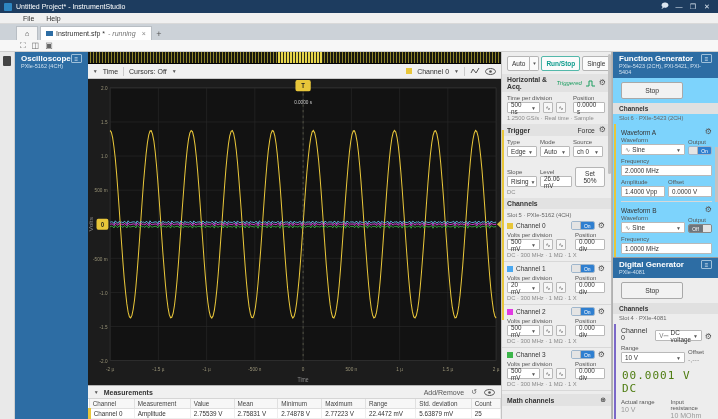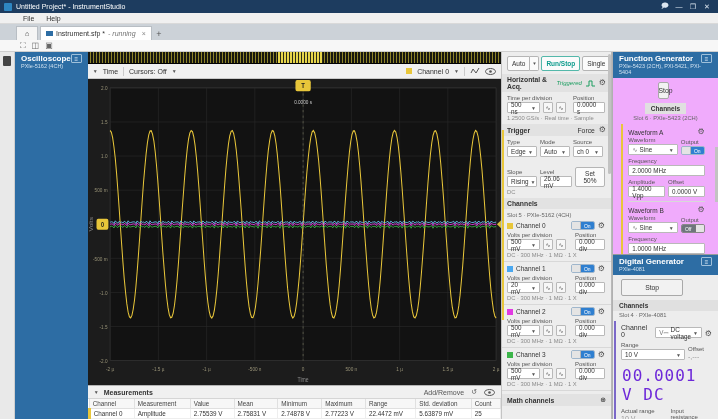--- a/index.html
+++ b/index.html
@@ -105,34 +105,34 @@
   .toggle .knob { width:9px; background:#e4e4e4; border-right:1px solid #b5b5b5; }
   .toggle.on .tg { flex:1; background:#2f7fd0; color:#fff; text-align:center; line-height:8px; }
   .toggle.off { flex-direction:row-reverse; border-color:#888; }
   .toggle.off .knob { border-right:none; border-left:1px solid #777; }
   .toggle.off .tg { flex:1; background:#6e757c; color:#fff; text-align:center; line-height:8px; }
   .gear { color:#555; font-size:8px; line-height:8px; }
   .divider { height:1px; background:#d8d8d8; margin:3px -6px 2px -5px; }
 
   
   .rightcol { width:106px; display:flex; flex-direction:column; border-left:1px solid #b0b0b0; }
-  .fgen { height:213px; background:#f0abfc; display:flex; flex-direction:column; position:relative;align-items:center; }
+  .fgen { height:213px; background:#7dd3fc; display:flex; flex-direction:column; position:relative; }
   .dmm { flex:1; background:#ededed; display:flex; flex-direction:column; position:relative;
     border-top:1px solid #9a9a9a; }
   .stop-row { padding:4px 8px; }
   .btn-stop { width:70%; padding:4px 0; text-align:center; background:#f2f2f2; border:1px solid #a9a9a9;
     border-radius:2px; font-size:6.8px; }
   .chan-bar { background:#e0e0e0; padding:2px 6px; font-weight:bold; font-size:6.5px; }
   .panel-pad { padding:1px 6px 0 8px; position:relative; flex:1; overflow:hidden; }
   .v-accent { position:absolute; left:1px; top:0; width:2px; height:100%; }
   .wf-head { display:flex; align-items:center; margin:3px 0 1px 0; }
   .wf-head .wf-name { flex:1; font-size:6.5px; }
   .fgen .sbar2 { position:absolute; right:0; top:95px; width:3px; height:55px; background:#c2c2c2; }
-  .dmm-read { font-family:"DejaVu Sans Mono", monospace; font-size:16px; letter-spacing:1px;
-    color:#6d28d9; margin:6px 0 4px 1px; }
+  .dmm-read { font-family:"DejaVu Sans Mono", monospace; font-size:11px; letter-spacing:1px;
+    color:#4d7c0f; margin:6px 0 4px 1px; }
   .two-col { display:flex; gap:8px; }
   .two-col > div { flex:1; }
   .dim { color:#999; }
 </style>
 </head>
 <body>
 
 <div class="titlebar">
   <span class="app-ico"></span>
   <span class="title">Untitled Project* - InstrumentStudio</span>

